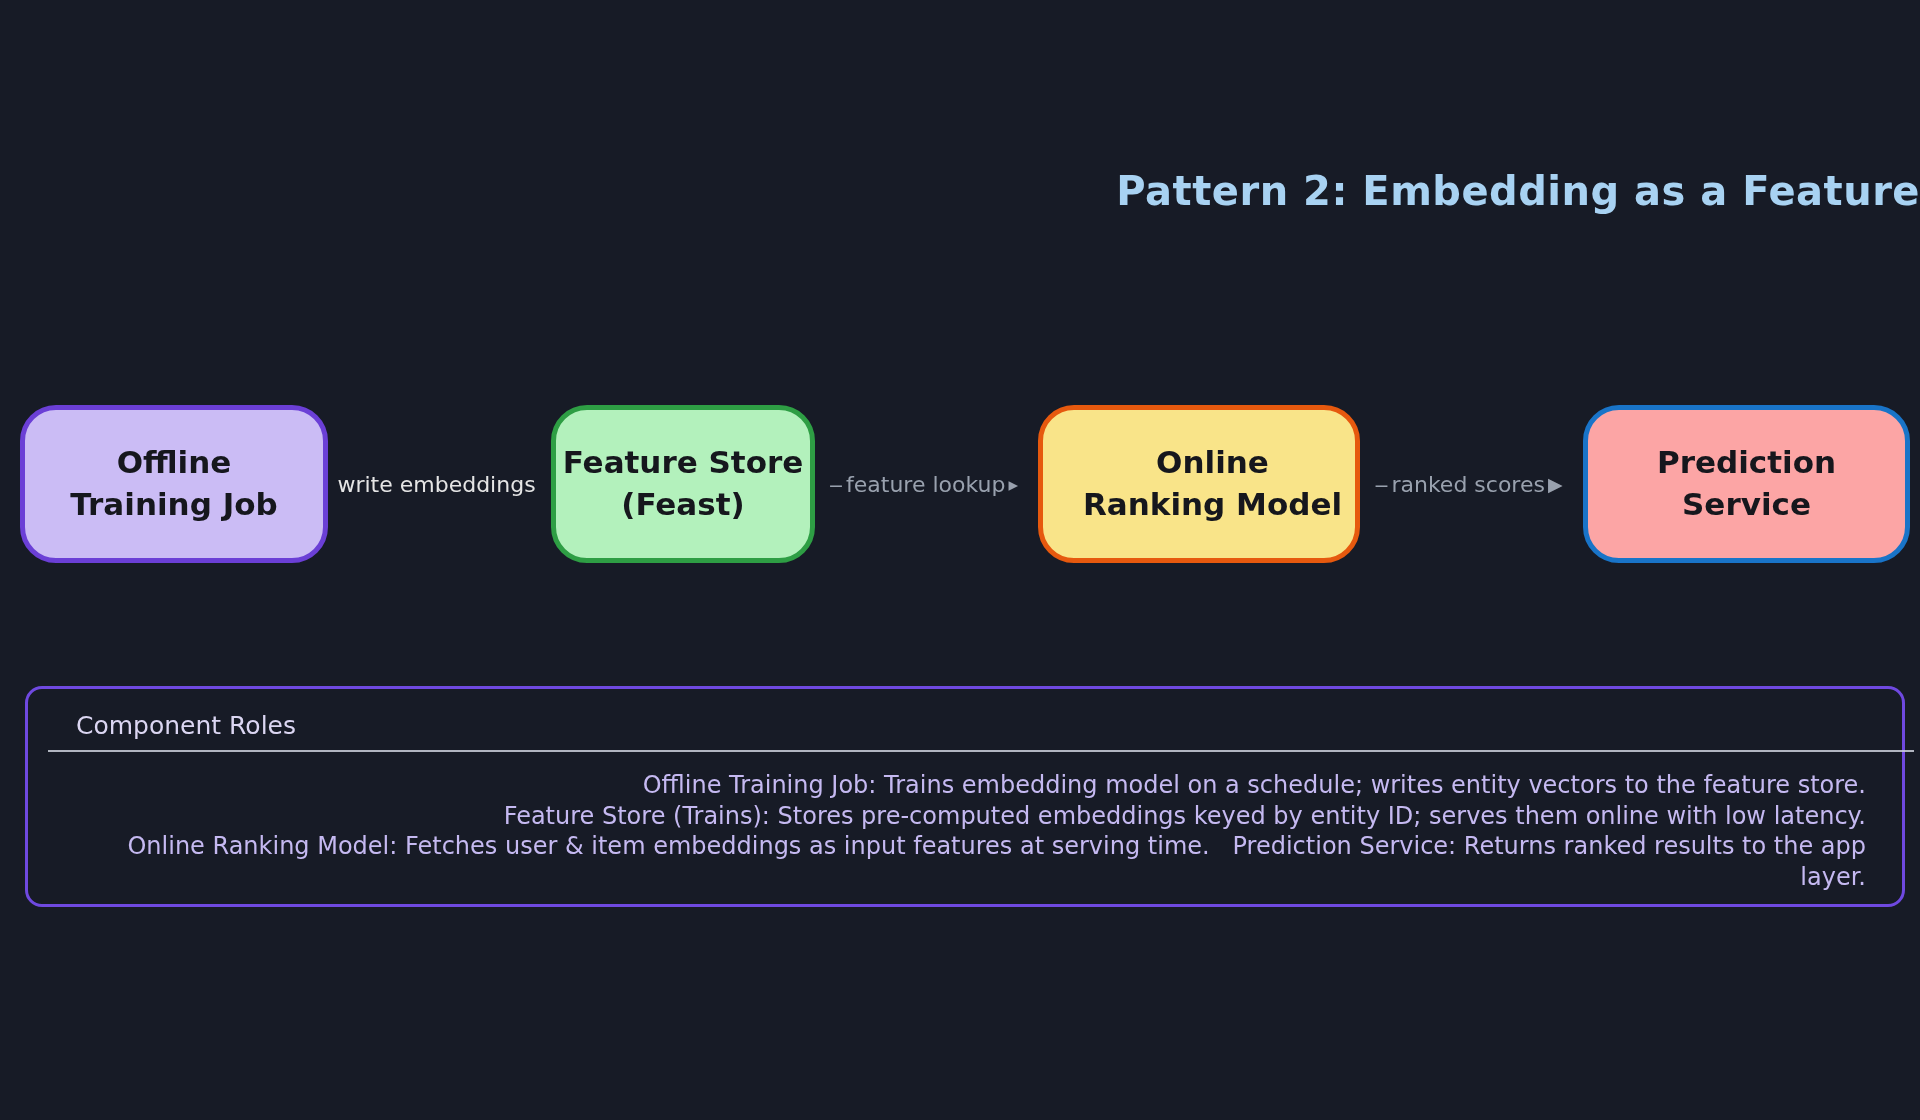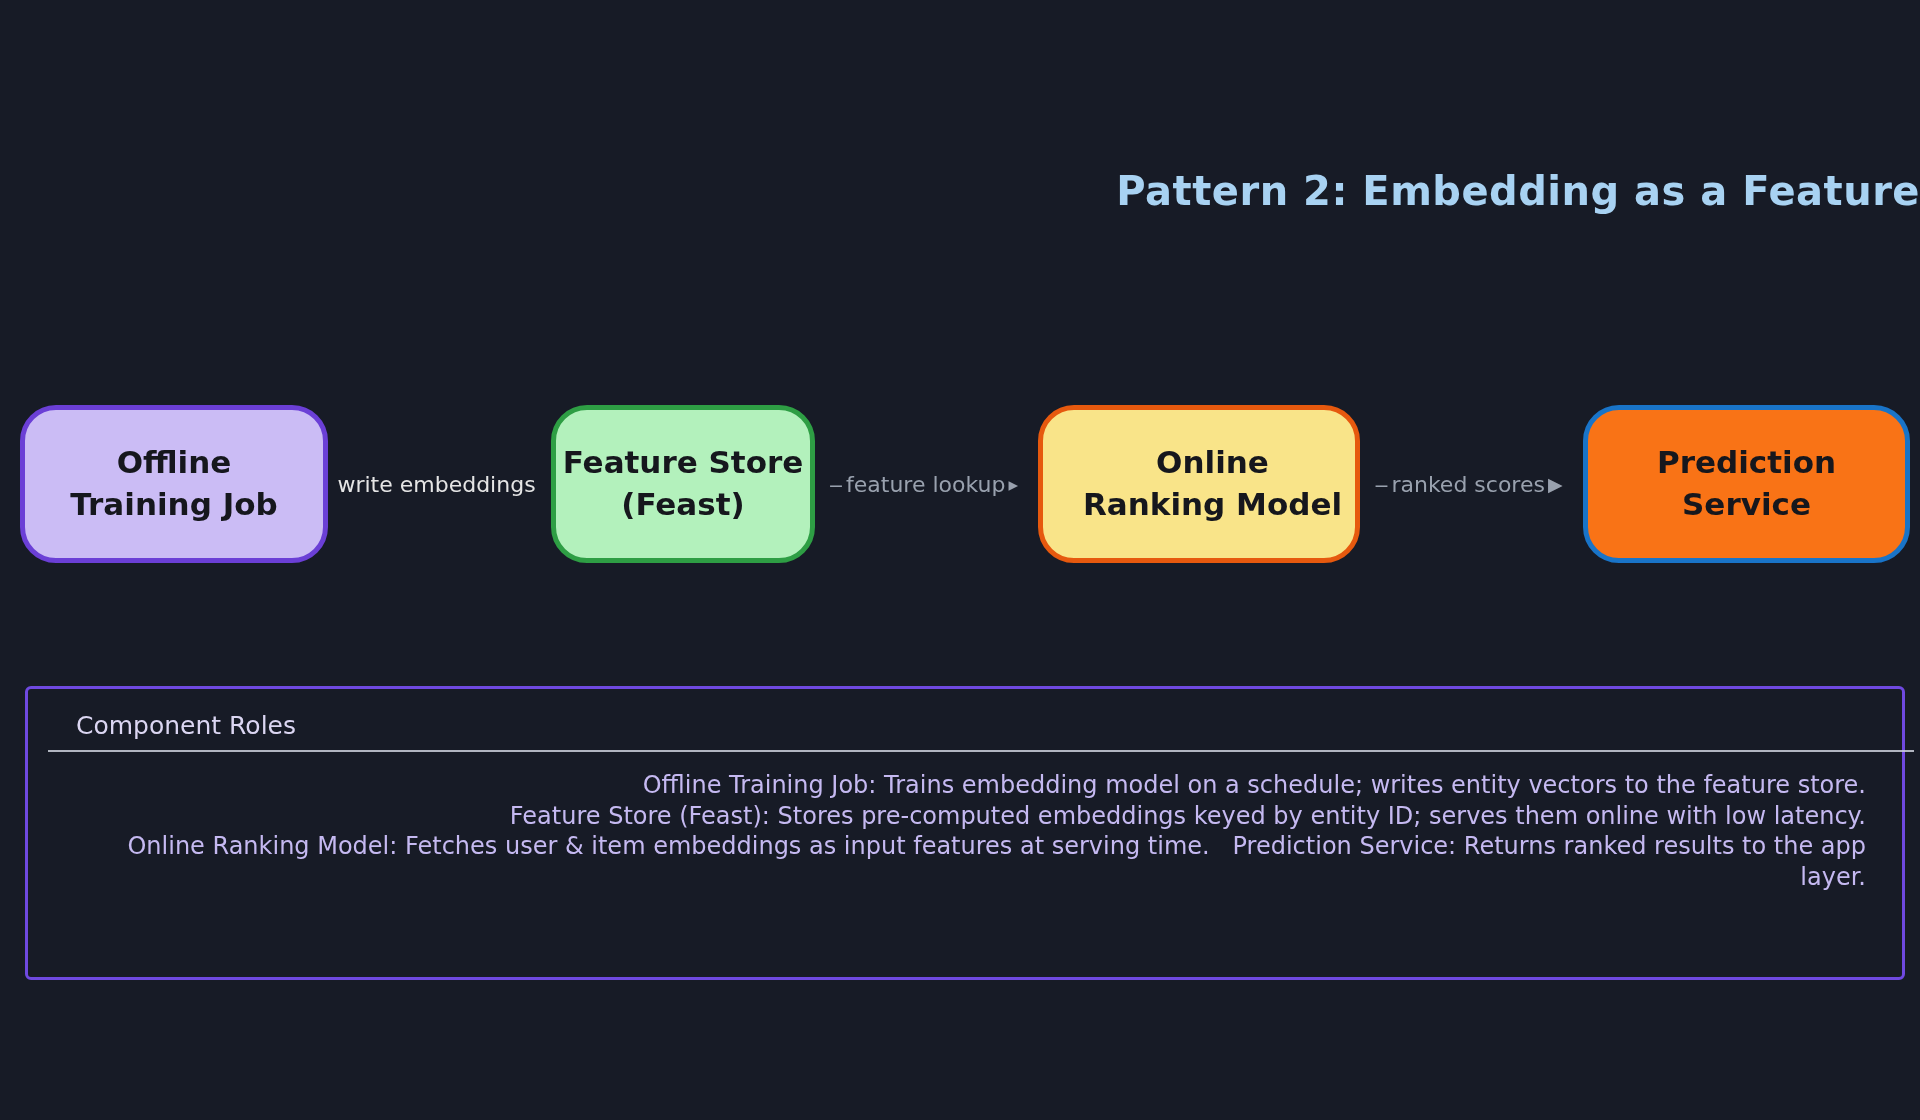--- a/index.html
+++ b/index.html
@@ -55,23 +55,23 @@
     font-size: 22px;
     white-space: nowrap;
     overflow: hidden;
   }
   .conn-prefix { margin-right: 3px; }
   .conn-arrow { margin-left: 3px; font-size: 19px; }
 
   .panel {
     position: absolute;
     left: 25px; top: 686px;
-    width: 1880px; height: 294px;
+    width: 1880px; height: 221px;
     border: 3px solid;
-    border-radius: 6px;
+    border-radius: 17px;
   }
   .panel-title {
     position: absolute;
     left: 48px; top: 22px;
     font-size: 25px;
   }
   .panel-divider {
     position: absolute;
     left: 20px; right: -12px; top: 61px;
     border: none;
@@ -123,28 +123,28 @@
     <span class="node-label">Online
 Ranking Model</span>
   </div>
 
   <div class="connector" style="color: rgb(153, 161, 174);">
     <span class="conn-prefix">‒</span>
     <span class="conn-label">ranked scores</span>
     <span class="conn-arrow">▶</span>
   </div>
 
-  <div class="node node-4" style="background: #f97316; border-color: rgb(25, 116, 200); color: rgb(22, 23, 29);">
+  <div class="node node-4" style="background: #fca5a5; border-color: rgb(25, 116, 200); color: rgb(22, 23, 29);">
     <span class="node-label">Prediction
 Service</span>
   </div>
 
 </div>
 
 <div class="panel" style="border-color: rgb(111, 73, 224);">
   <div class="panel-title" style="color: rgb(219, 214, 242);">Component Roles</div>
   <hr class="panel-divider" style="border-top-color: rgb(204, 208, 220);">
   <div class="panel-body" style="color: rgb(197, 185, 241);">
     <p class="role-line">Offline Training Job: Trains embedding model on a schedule; writes entity vectors to the feature store.</p>
-    <p class="role-line">Feature Store (Feast): Stores pre-computed embeddings keyed by entity ID; serves them online with low latency.</p>
+    <p class="role-line">Feature Store (Trains): Stores pre-computed embeddings keyed by entity ID; serves them online with low latency.</p>
     <p class="role-line">Online Ranking Model: Fetches user &amp; item embeddings as input features at serving time.   Prediction Service: Returns ranked results to the app layer.</p>
   </div>
 </div>
 
 </body></html>

